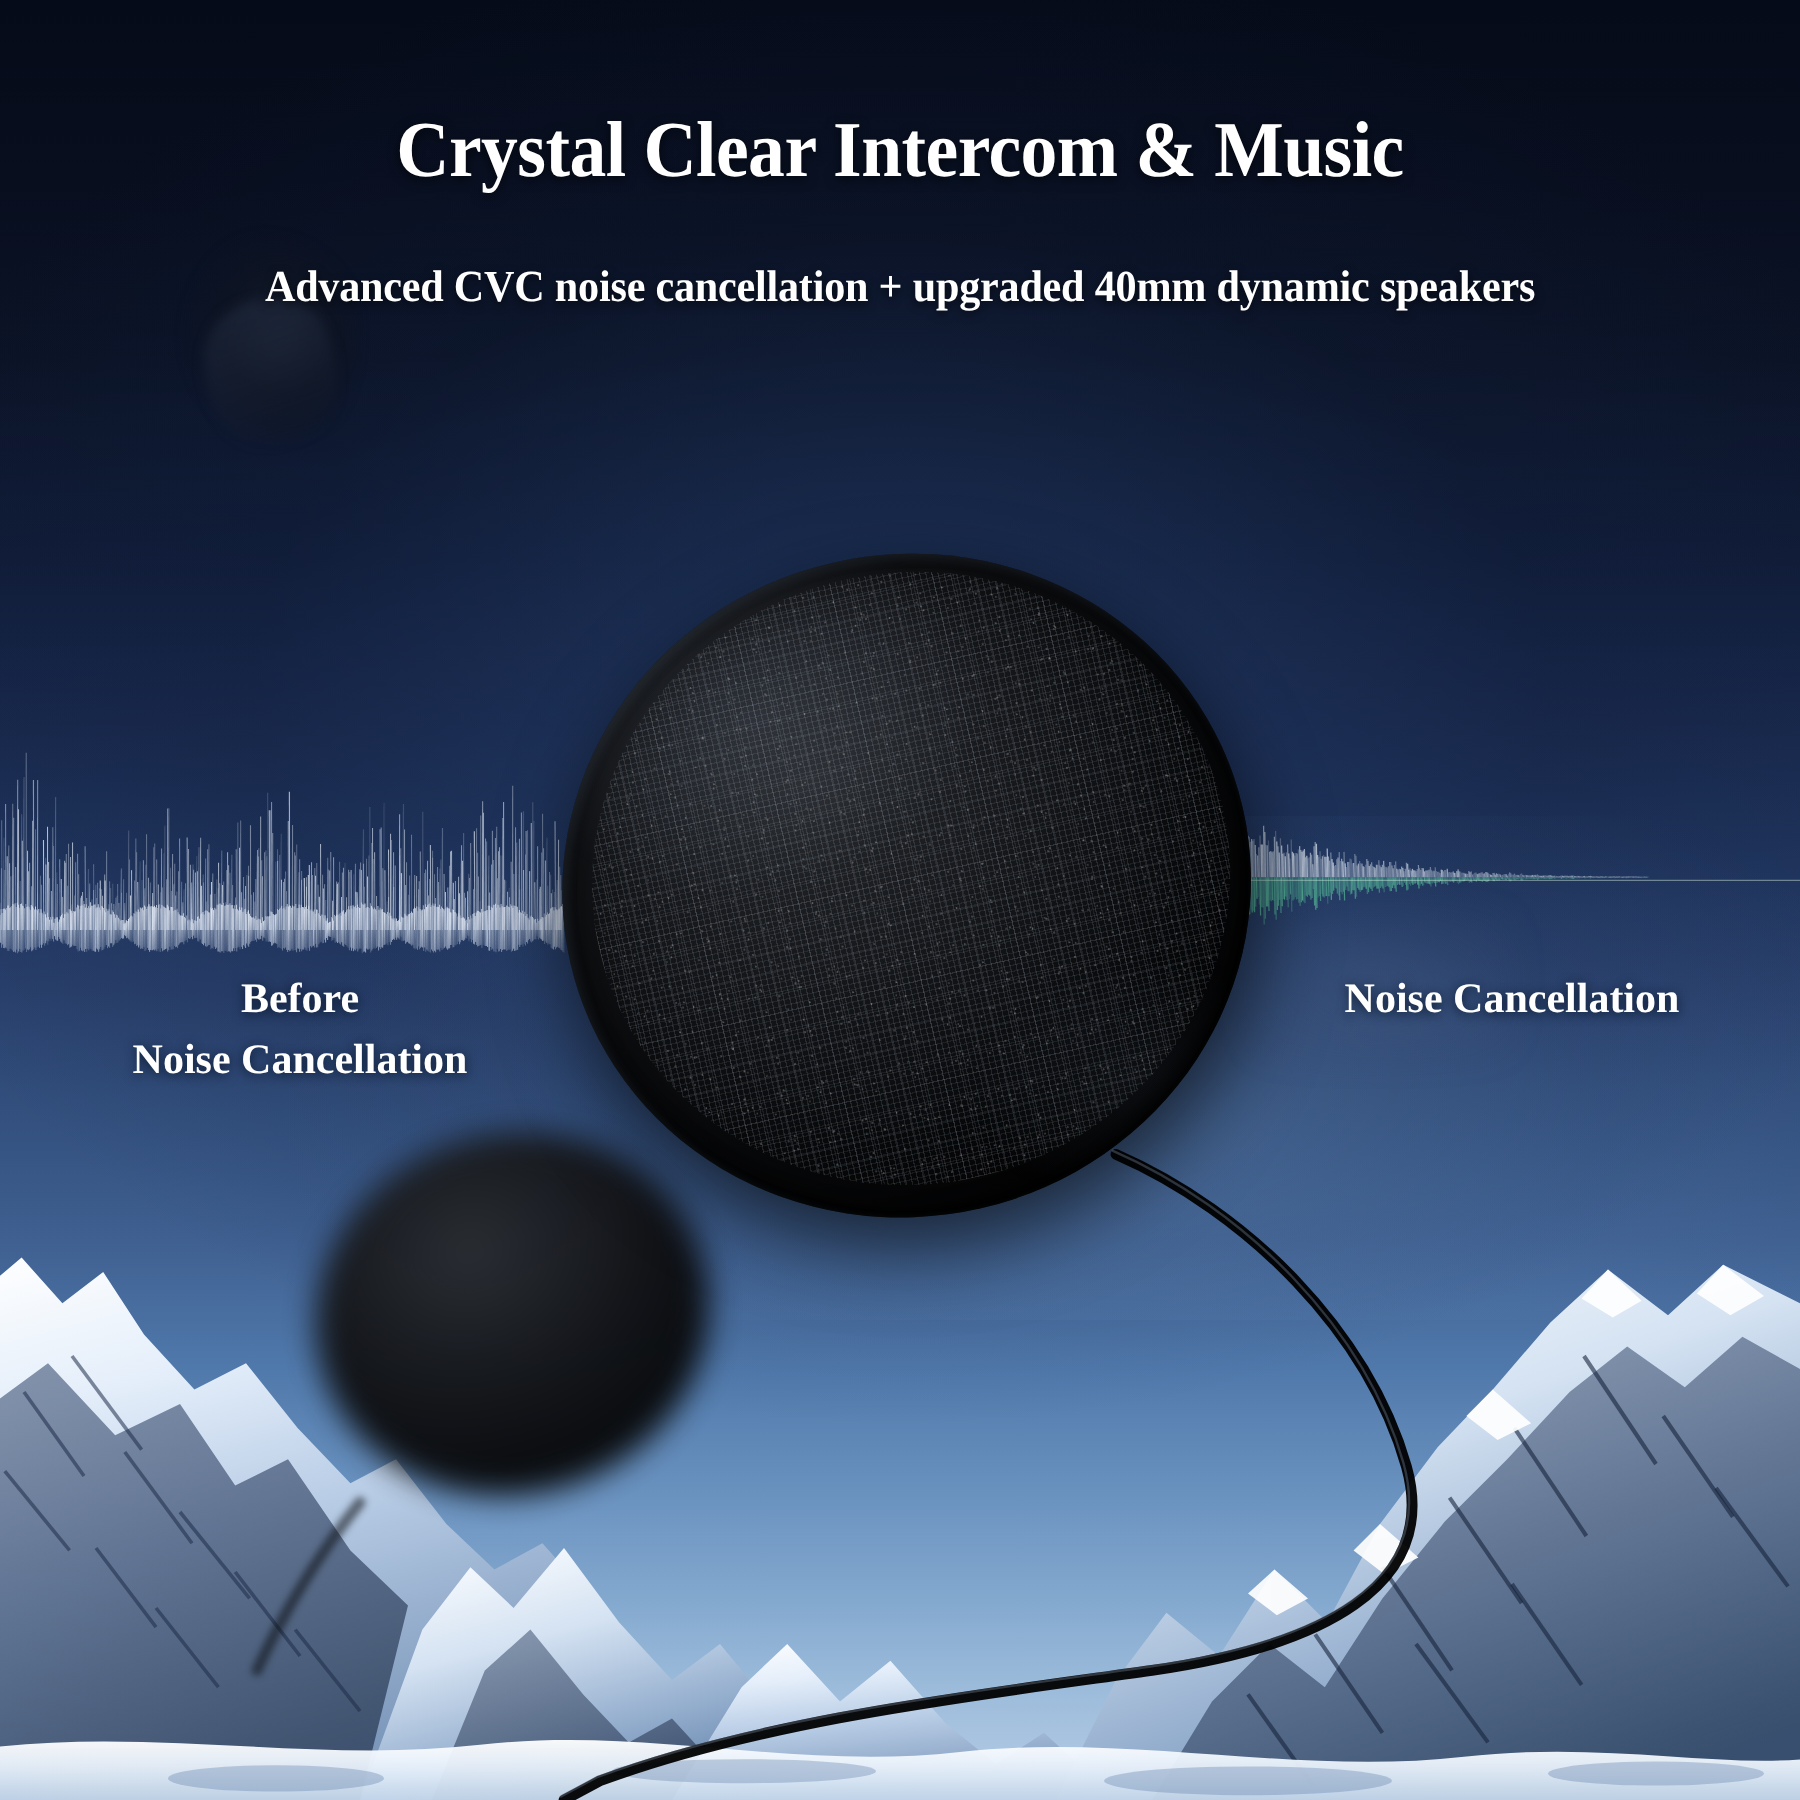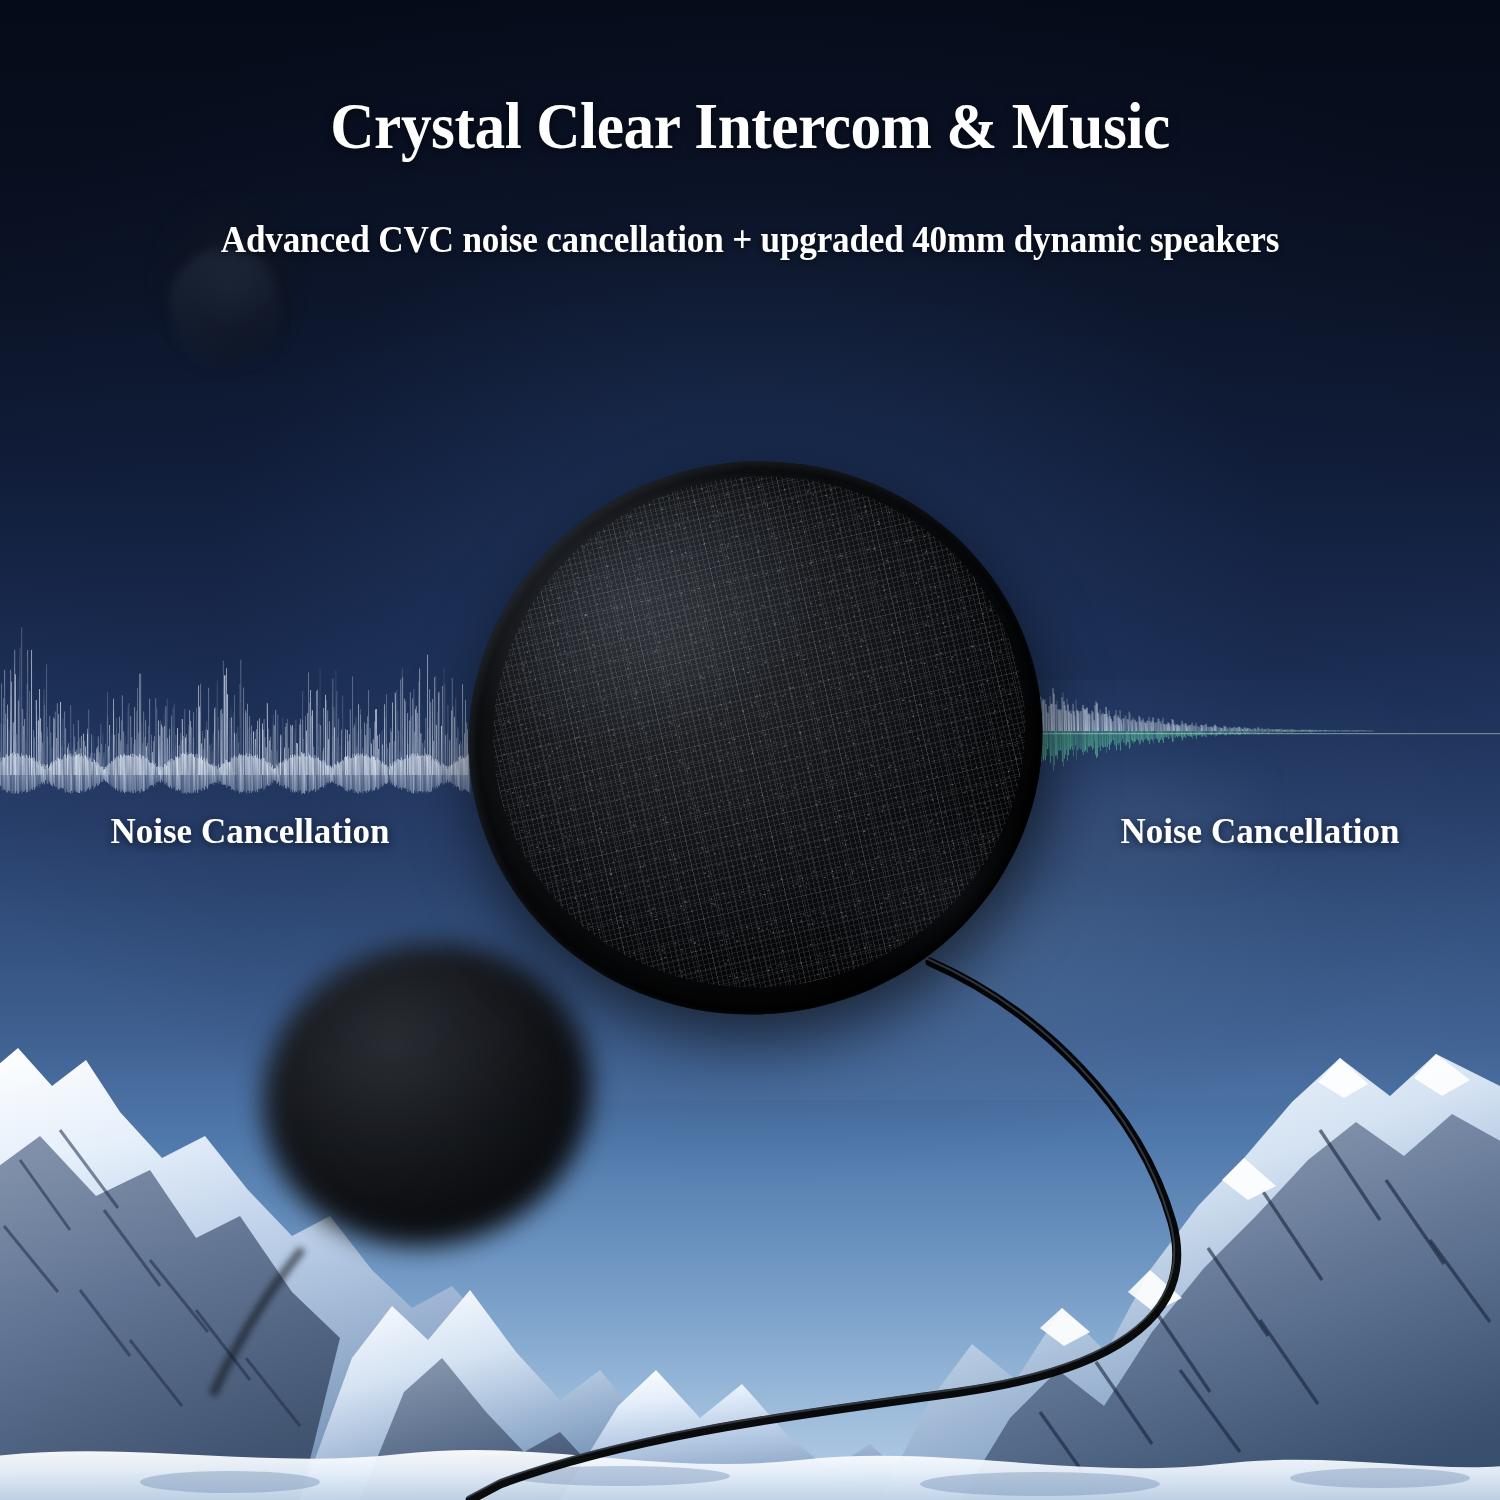--- a/index.html
+++ b/index.html
@@ -2116,20 +2116,21 @@
                C 820,1412 640,1432 500,1484 L 470,1500" fill="none" stroke="#6f7a8c" stroke-opacity="0.40" stroke-width="2" stroke-linecap="round" transform="translate(-2.5,-3)"></path>
 
       <path d="M 300,1252 C 268,1292 238,1340 214,1392" fill="none" stroke="#0b0c10" stroke-opacity="0.55" stroke-width="9" stroke-linecap="round" filter="blur(3px)"></path>
     </svg>
   </div>
 
   <div class="headline">Crystal Clear Intercom &amp; Music</div>
   <div class="subhead">Advanced CVC noise cancellation + upgraded 40mm dynamic speakers</div>
 
   <div class="cmp-label" id="label-before">
+    <span class="l1">Before</span>
     <span class="l2">Noise Cancellation</span>
   </div>
 
   <div class="cmp-label" id="label-after">
     <span class="l2">Noise Cancellation</span>
   </div>
 
 </div>
 
 </body></html>

